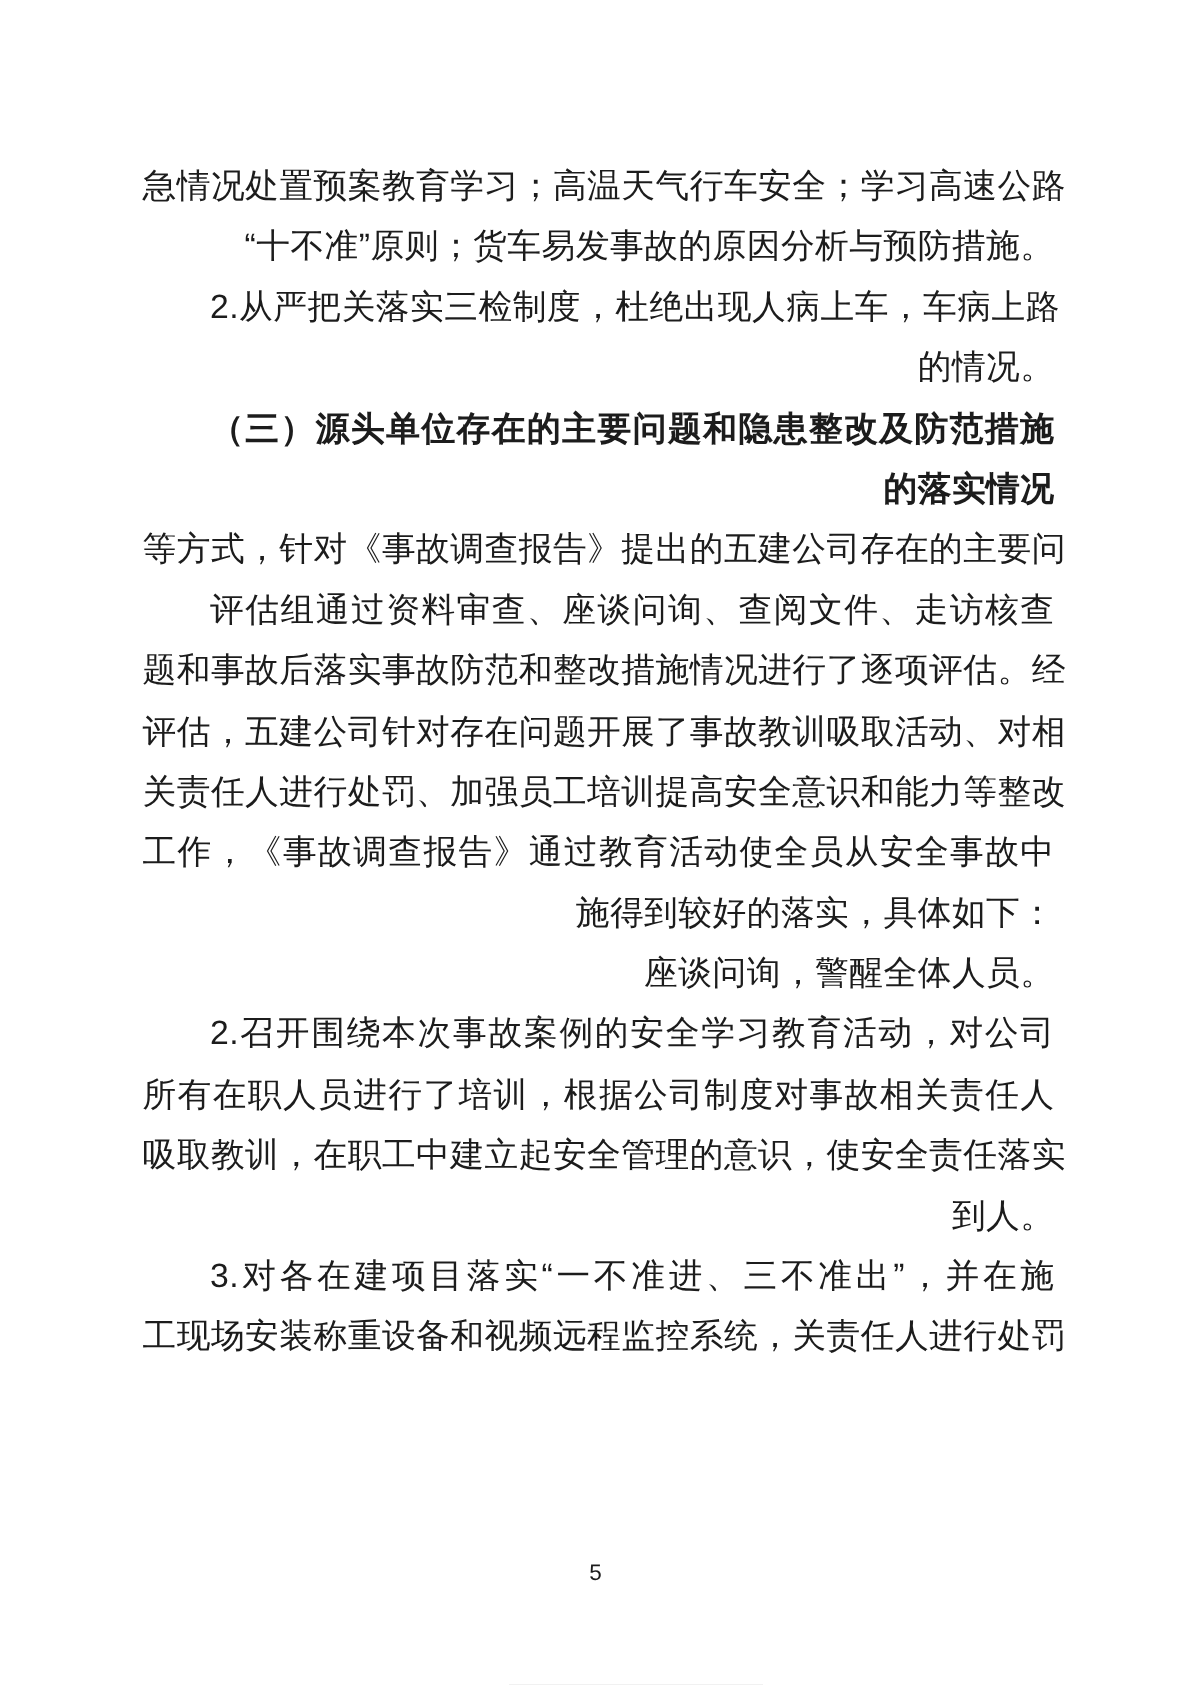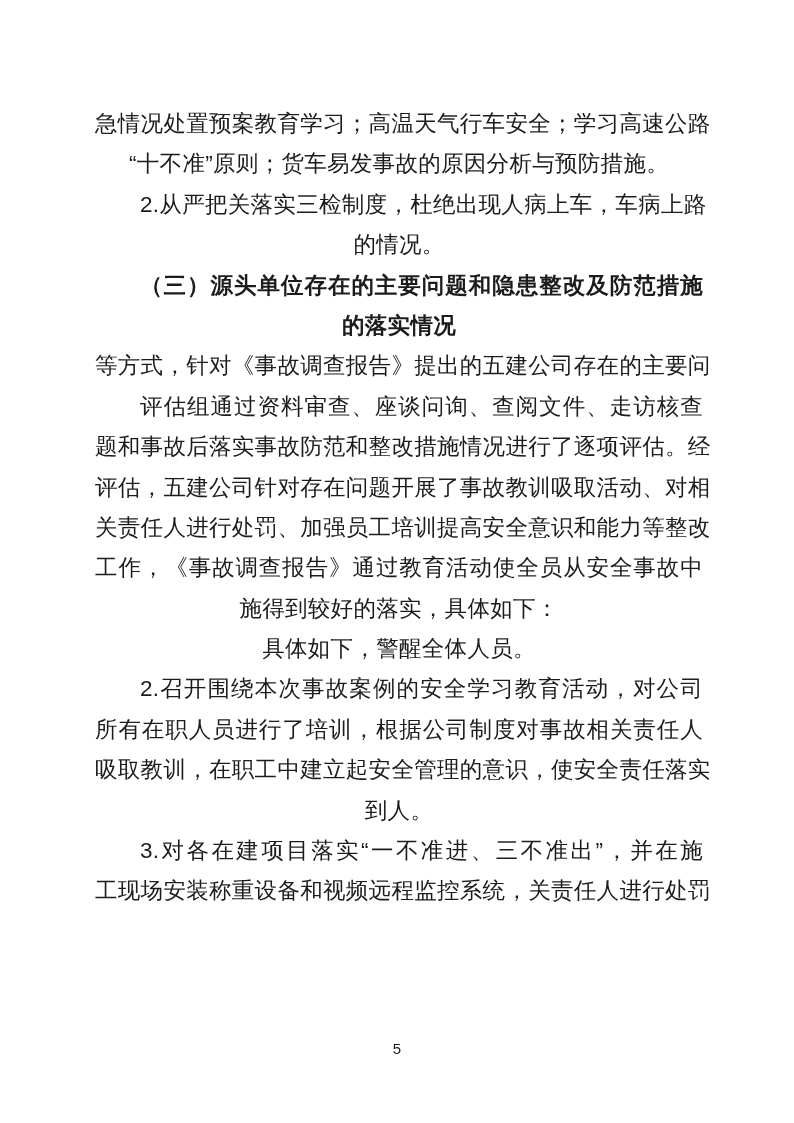--- a/index.html
+++ b/index.html
@@ -26,21 +26,21 @@
   .para {
     margin: 0;
     padding: 0;
   }
   .line {
     height: 40.4px;
     line-height: 40.4px;
     font-size: 22.5px;
     letter-spacing: 0.3px;
     white-space: nowrap;
-    text-align: center;
+    text-align: right;
   }
   
   .line.full {
     text-align: justify;
     text-align-last: justify;
     text-justify: distribute;
   }
   .line.indent {
     text-indent: 2em;
   }
@@ -79,21 +79,21 @@
       <div class="para body">
         <div class="line full">等方式，针对《事故调查报告》提出的五建公司存在的主要问</div>
         <div class="line full indent">评估组通过资料审查、座谈问询、查阅文件、走访核查</div>
         <div class="line full">题和事故后落实事故防范和整改措施情况进行了逐项评估。经</div>
         <div class="line full">评估，五建公司针对存在问题开展了事故教训吸取活动、对相</div>
         <div class="line full">关责任人进行处罚、加强员工培训提高安全意识和能力等整改</div>
         <div class="line full">工作，《事故调查报告》通过教育活动使全员从安全事故中</div>
         <div class="line">施得到较好的落实，具体如下：</div>
       </div>
       <div class="para body">
-        <div class="line">具体如下，警醒全体人员。</div>
+        <div class="line">座谈问询，警醒全体人员。</div>
       </div>
       <div class="para body">
         <div class="line full indent">2.召开围绕本次事故案例的安全学习教育活动，对公司</div>
         <div class="line full">所有在职人员进行了培训，根据公司制度对事故相关责任人</div>
         <div class="line full">吸取教训，在职工中建立起安全管理的意识，使安全责任落实</div>
         <div class="line">到人。</div>
       </div>
       <div class="para body">
         <div class="line full indent">3.对各在建项目落实“一不准进、三不准出”，并在施</div>
         <div class="line full">工现场安装称重设备和视频远程监控系统，关责任人进行处罚</div>

